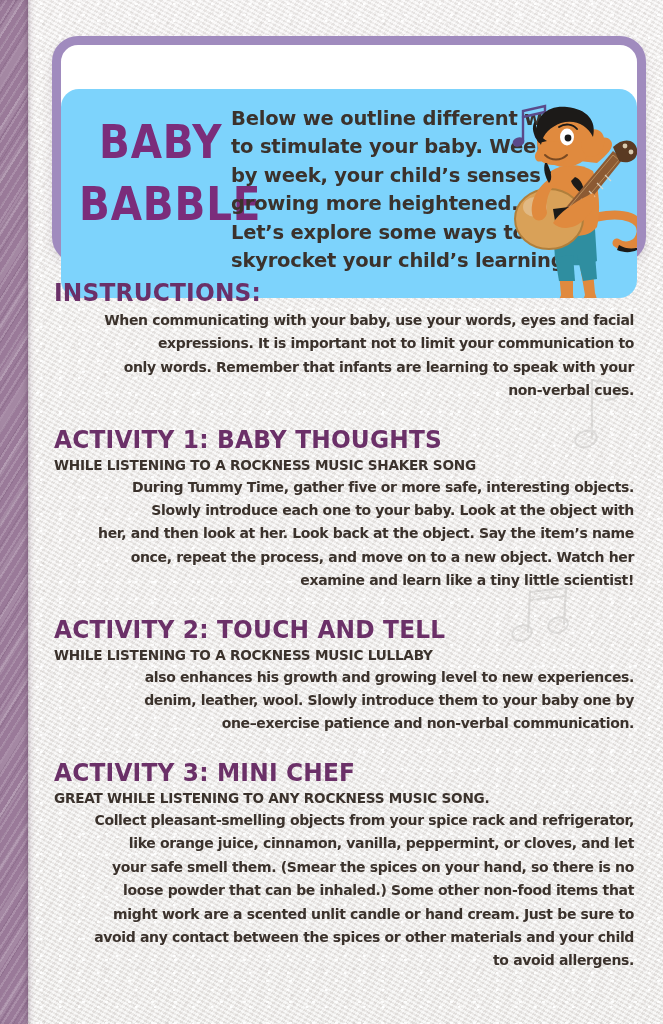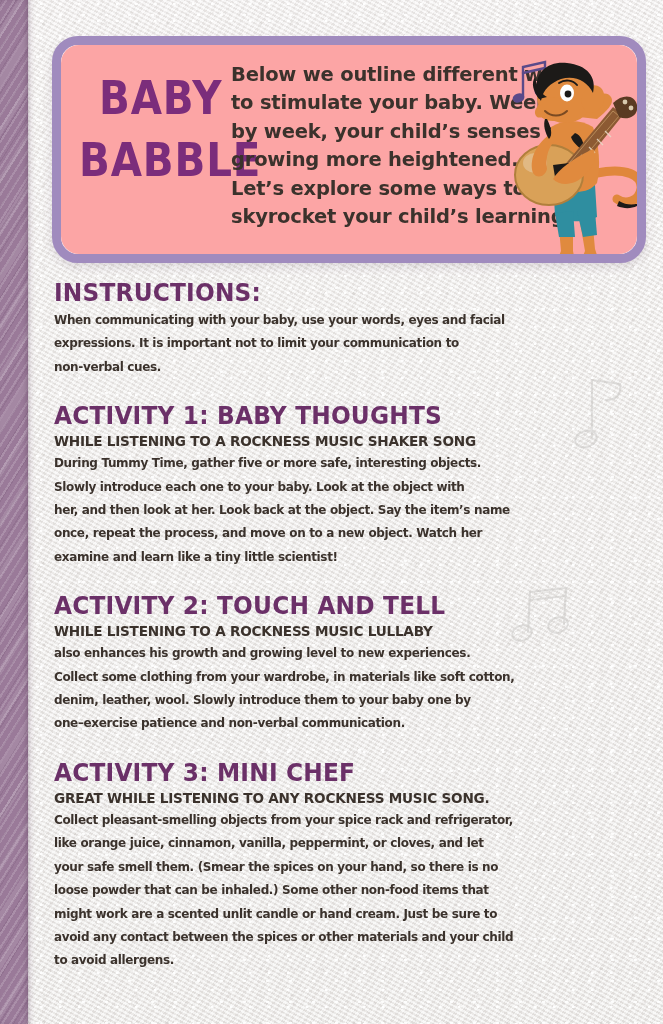--- a/index.html
+++ b/index.html
@@ -60,22 +60,23 @@
     border-radius: 26px;
     background: #ffffff;
     box-sizing: border-box;
     box-shadow: 0 4px 10px rgba(110,90,110,0.18);
     overflow: visible;
   }
   .header-inner {
     position: relative;
     width: 100%; height: 100%;
     border-radius: 18px;
-    background: #fca5a5;
+    background: #7dd3fc;
     overflow: hidden;
+    margin-top: 44px;
   }
 
   .brand {
     position: absolute;
     left: 18px; top: 22px;
     width: 190px;
     color: #7b2d7b;
     font-family: "DejaVu Sans", sans-serif;
     font-weight: 700;
     font-size: 47px;
@@ -145,24 +146,25 @@
     letter-spacing: -0.25px;
     margin: 0 0 1px 0;
     transform: scaleX(0.96);
     transform-origin: left center;
     white-space: nowrap;
   }
   .sec-body {
     color: #3b322c;
     font-family: "DejaVu Sans", sans-serif;
     font-weight: 700;
-    font-size: 12px;
+    font-size: 14px;
     line-height: 23.4px;
     letter-spacing: -0.35px;
     margin: 0;
+    text-align: right;
   }
   .sec-body span { display: block; white-space: nowrap; }
 
   
   .wm {
     position: absolute;
     opacity: 0.5;
     pointer-events: none;
   }
   .wm-note1 { left: 572px; top: 370px; width: 62px; height: 86px; }
@@ -307,20 +309,21 @@
     </g>
   </svg>
 
   <div class="content">
 
     <div class="section">
       <h2 class="sec-title">INSTRUCTIONS:</h2>
       <p class="sec-body">
         <span>When communicating with your baby, use your words, eyes and facial</span>
         <span>expressions. It is important not to limit your communication to</span>
+        <span>only words.  Remember that infants are learning to speak with your</span>
         <span>non-verbal cues.</span>
       </p>
     </div>
 
     <div class="section">
       <h2 class="sec-title">ACTIVITY 1: BABY THOUGHTS</h2>
       <div class="sec-sub">WHILE LISTENING TO A ROCKNESS MUSIC SHAKER SONG</div>
       <p class="sec-body">
         <span>During Tummy Time, gather five or more safe, interesting objects.</span>
         <span>Slowly introduce each one to your baby. Look at the object with</span>
@@ -328,21 +331,20 @@
         <span>once, repeat the process, and move on to a new object.   Watch her</span>
         <span>examine and learn like a tiny little scientist!</span>
       </p>
     </div>
 
     <div class="section">
       <h2 class="sec-title">ACTIVITY 2: TOUCH AND TELL</h2>
       <div class="sec-sub">WHILE LISTENING TO A ROCKNESS MUSIC LULLABY</div>
       <p class="sec-body">
         <span>also enhances his growth and growing level to new experiences.</span>
-        <span>Collect some clothing from your wardrobe, in materials like soft cotton,</span>
         <span>denim, leather, wool. Slowly introduce them to your baby one by</span>
         <span>one–exercise patience and non-verbal communication.</span>
       </p>
     </div>
 
     <div class="section">
       <h2 class="sec-title">ACTIVITY 3: MINI CHEF</h2>
       <div class="sec-sub">GREAT WHILE LISTENING TO ANY ROCKNESS MUSIC SONG.</div>
       <p class="sec-body">
         <span>Collect pleasant-smelling objects from your spice rack and refrigerator,</span>

